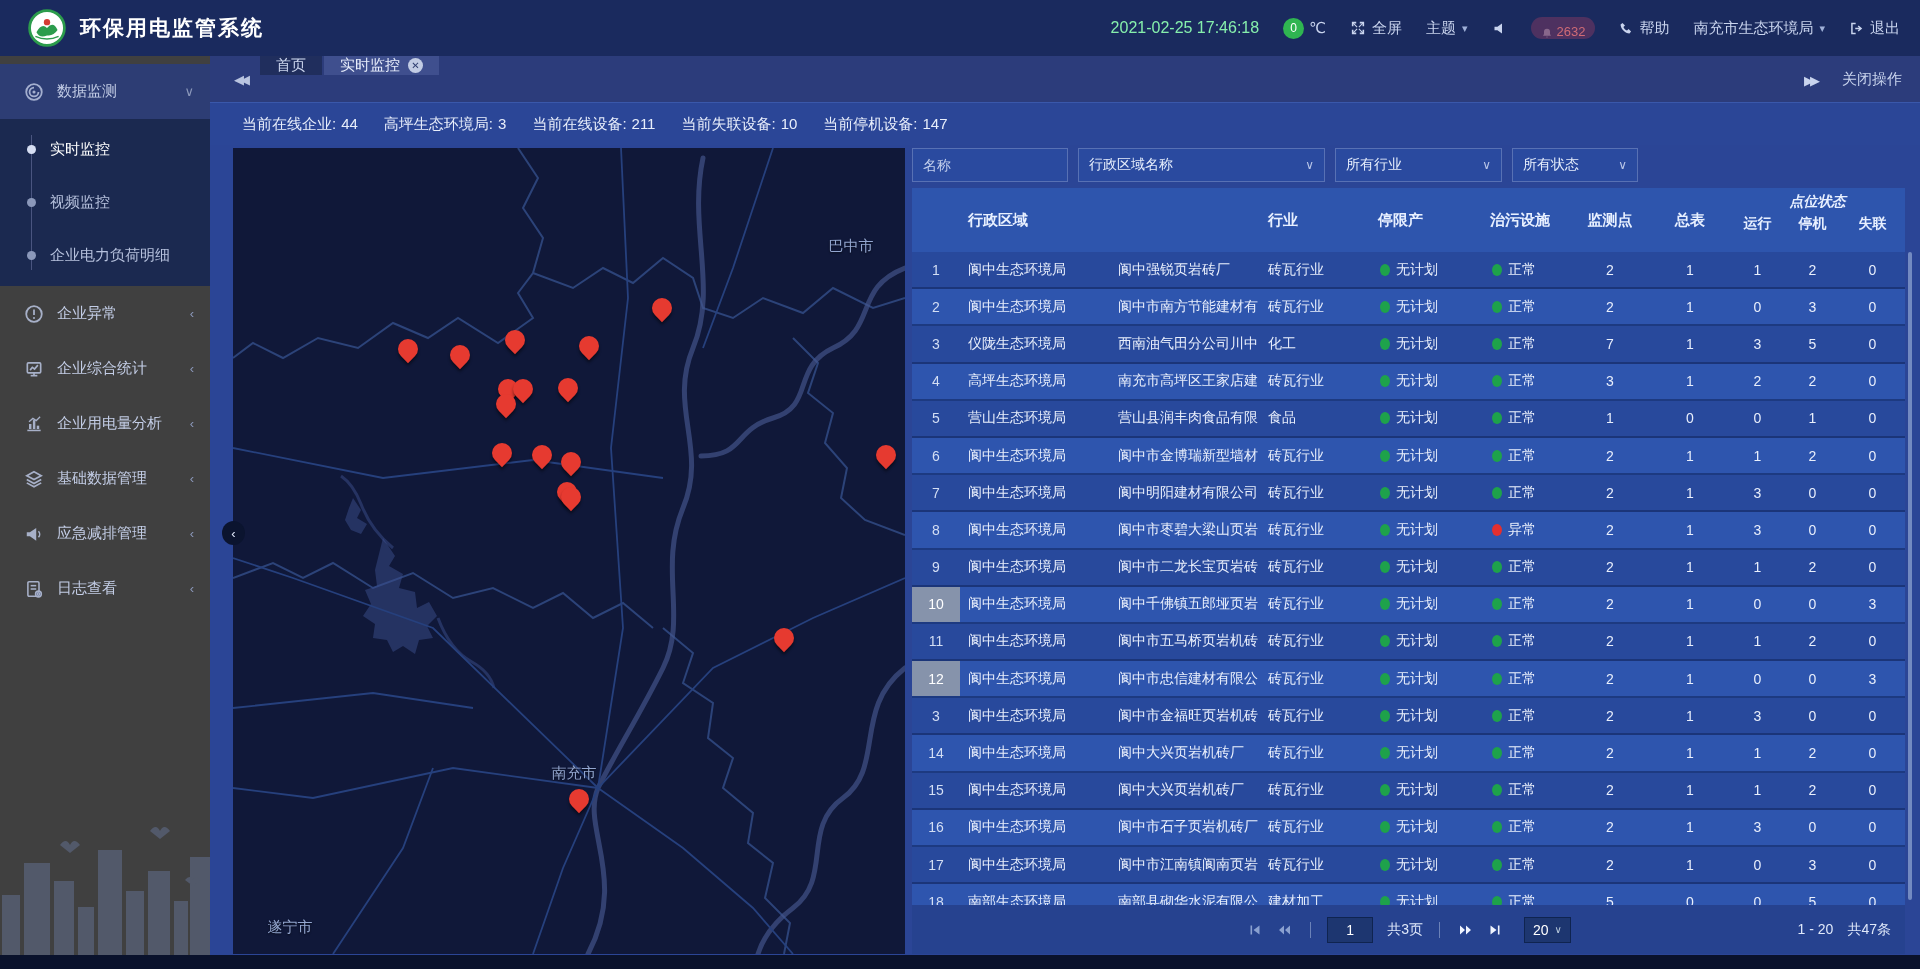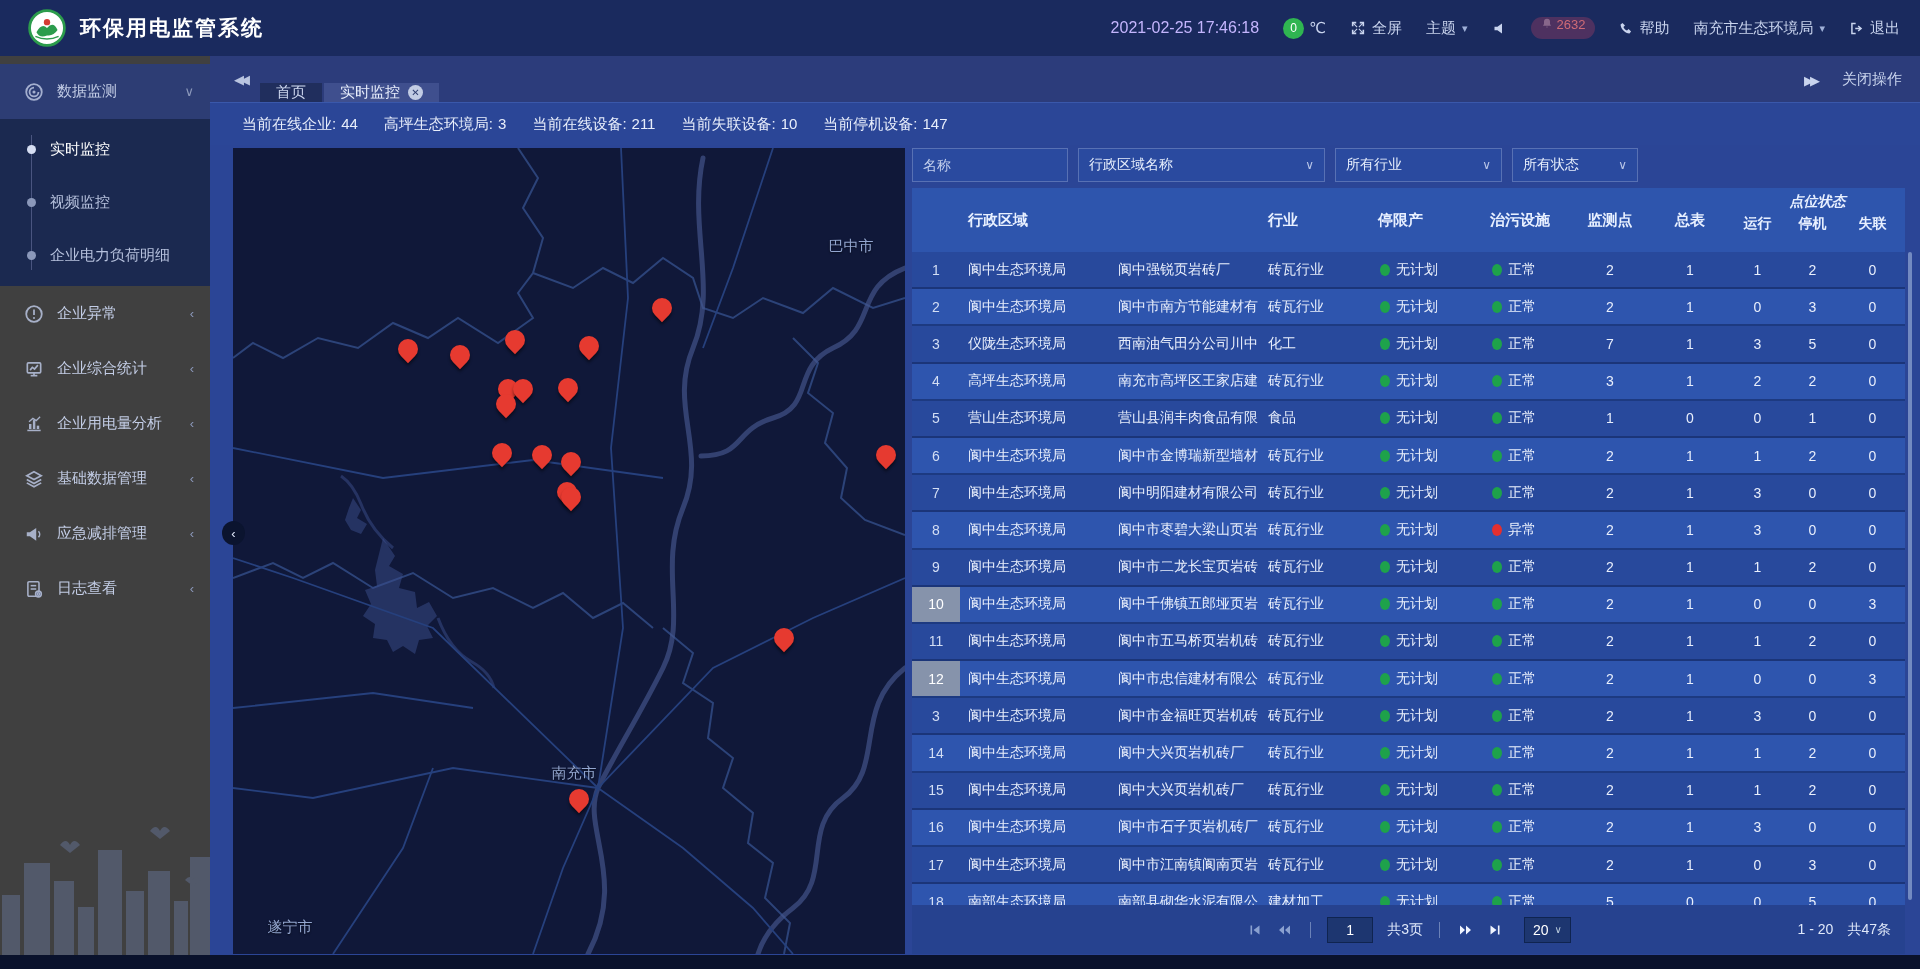--- a/index.html
+++ b/index.html
@@ -6,25 +6,25 @@
   html,body{width:1920px;height:969px;overflow:hidden}
   body{font-family:"Liberation Sans","DejaVu Sans",sans-serif;background:#2b4596;position:relative;color:#dfe8fa}
   svg{display:block}
 
   
   .app-header{position:absolute;left:0;top:0;width:1920px;height:56px;background:#1a2a5e;display:flex;align-items:center;padding:0 20px;z-index:30}
   .logo{width:38px;height:38px;margin-left:8px;flex:0 0 auto}
   .app-title{font-size:21px;font-weight:bold;color:#fff;letter-spacing:2px;margin-left:14px}
   .hright{display:flex;align-items:center;gap:24px;margin-left:auto;font-size:15px;color:#c9d4ee;white-space:nowrap}
   .hitem{display:inline-flex;align-items:center;gap:6px;background:none;border:none;color:#c9d4ee;font-size:15px;font-family:inherit;cursor:pointer}
-  .datetime{font-size:16px;color:#c4b5fd}
+  .datetime{font-size:16px;color:#86efac}
   .temp{display:inline-flex;align-items:center;gap:5px}
   .temp-circle{display:inline-flex;align-items:center;justify-content:center;width:21px;height:21px;border-radius:50%;background:#2fb551;color:#fff;font-size:12px;font-style:normal}
   .caret{font-size:11px;color:#9fb0d8}
-  .notif-pill{display:inline-flex;align-items:flex-start;gap:4px;height:22px;padding:0 10px;border-radius:11px;background:rgba(150,60,100,.42)}
+  .notif-pill{display:inline-flex;align-items:flex-end;gap:4px;height:22px;padding:0 10px;border-radius:11px;background:rgba(150,60,100,.42)}
   .notif-pill .cnt{color:#cf6b76;font-size:13px}
 
   
   .sidebar{position:absolute;left:0;top:56px;width:210px;height:899px;background:#404040;overflow:hidden;z-index:20}
   .menu{padding-top:8px;position:relative;z-index:2}
   .menu-item{height:55px;display:flex;align-items:center;padding:0 16px 0 24px;color:#c3cde6;font-size:15px;cursor:pointer}
   .menu-item.expanded{background:#2d3d74}
   .mi-icon{width:20px;height:20px;margin-right:13px;flex:0 0 auto;opacity:.85}
   .mi-label{flex:1}
   .mi-chevron{color:#8b98ba;font-size:13px}
@@ -284,21 +284,21 @@
         <path d="M150,6 q6,-8 10,0 q4,-8 10,0 l-10,8 z"></path>
         <path d="M185,55 q5,-6 8,0 q3,-6 8,0 l-8,6 z"></path>
     </g>
   </svg>
 </aside>
 
 <div class="tabbar">
   <span class="tab-back">
       <span class="dbl">◀◀</span>
     </span>
-  <div style="display:flex;align-items:flex-end">
+  <div style="display:flex;align-items:flex-start">
       <div class="tab">
     <span>首页</span>
 
   </div>
       <div class="tab active">
     <span>实时监控</span>
     <span class="tab-close">✕</span>
   </div>
     </div>
   <div class="tab-right">

